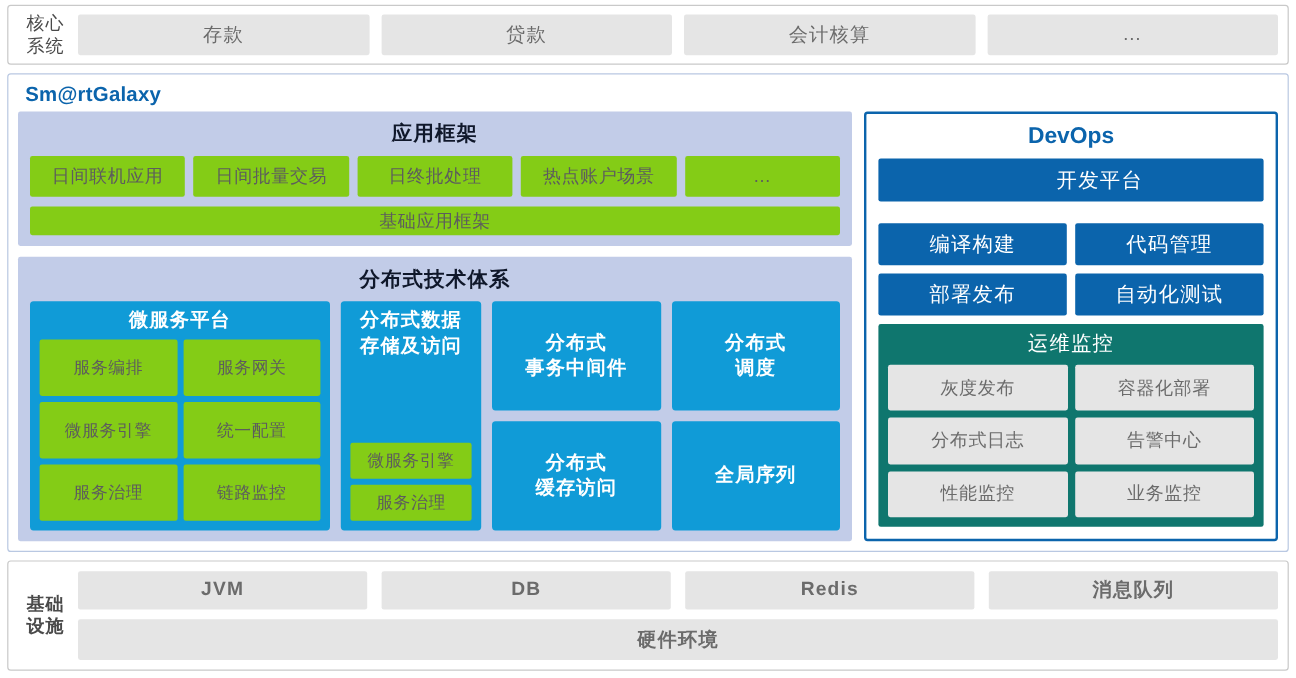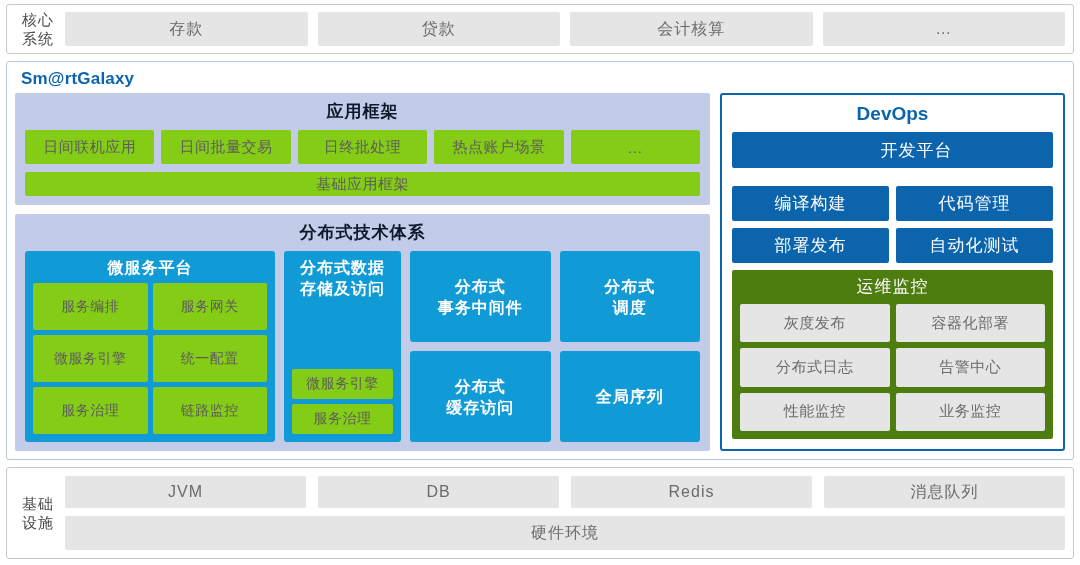--- a/index.html
+++ b/index.html
@@ -240,21 +240,21 @@
   }
   .devops-platform { height: 36px; margin-bottom: 18px; padding-left: 48px; }
   .devops-grid {
     display: grid;
     grid-template-columns: 1fr 1fr;
     gap: 7px;
     margin-bottom: 7px;
   }
   .devops-grid .devops-blue { height: 35px; }
   .ops-group {
-    background: #4d7c0f;
+    background: #0f766e;
     border-radius: 2px;
     padding: 3px 8px 8px 8px;
     flex: 1 1 auto;
     display: flex;
     flex-direction: column;
   }
   .ops-title {
     text-align: center;
     color: #ffffff;
     font-size: 17px;
@@ -274,20 +274,21 @@
   .infra-row {
     margin-top: 7px;
     border: 1px solid #c9c9c9;
     border-radius: 3px;
     box-sizing: border-box;
     height: 92px;
     display: flex;
     align-items: center;
     padding: 0 8px 0 4px;
     flex: 0 0 auto;
+    font-weight: bold;
   }
   .infra-label {
     width: 54px;
     min-width: 54px;
     text-align: center;
     font-size: 15px;
     line-height: 19px;
     color: #4a4a4a;
     letter-spacing: 1px;
   }

